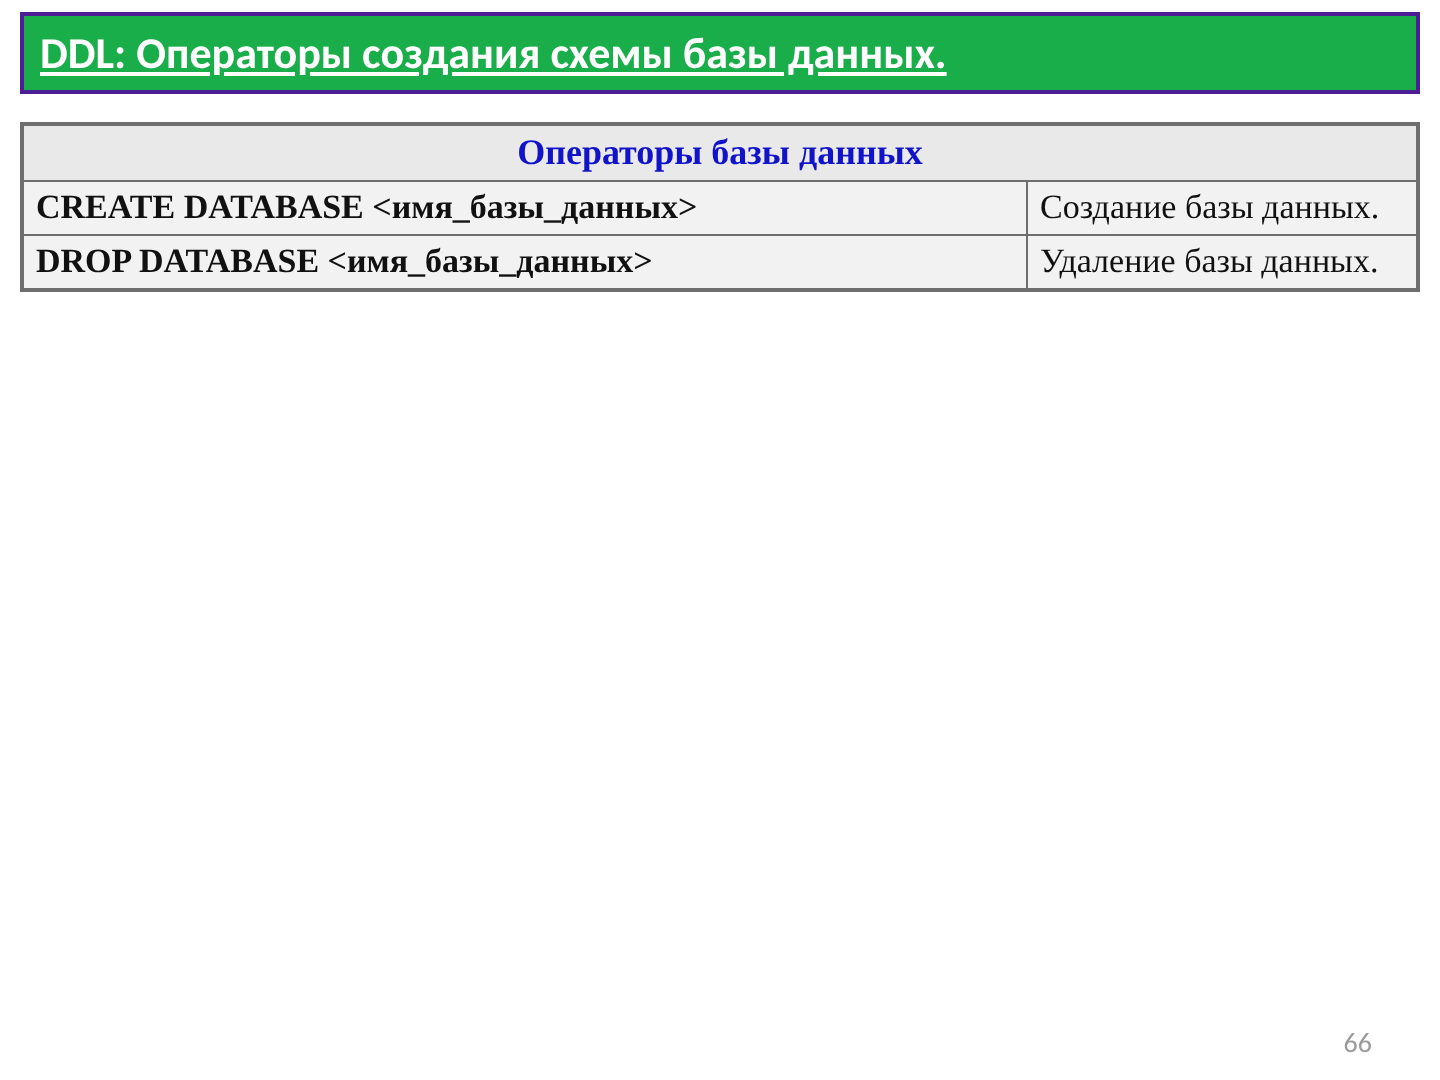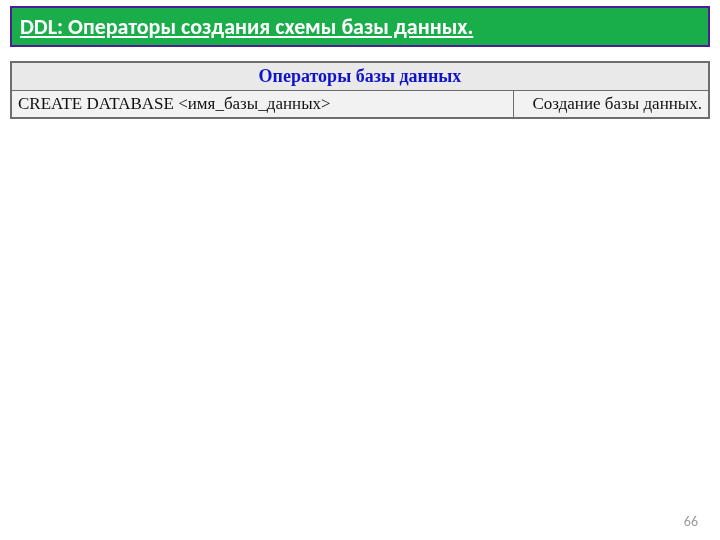--- a/index.html
+++ b/index.html
@@ -47,35 +47,34 @@
     }
     .header-row th {
       background: #e9e9e9;
       text-align: center;
       font-weight: bold;
       font-size: 18px;
       color: #000;
     }
     .cmd-cell {
       background: #f2f2f2;
-      font-weight: normal;
+      font-weight: bold;
       color: #111;
       width: 72%;
       margin-top: 32px;
     }
     .desc-cell {
       background: #f2f2f2;
       color: #111;
       width: 28%;
-      text-align: right;
     }
     .page-num {
       position: absolute;
       bottom: 10px;
-      right: 22px;
+      right: 34px;
       font-size: 14px;
       color: #9a9a9a;
       font-family: "Calibri", Arial, sans-serif;
     }
   </style>
 </head>
 <body>
 
 <div class="header">
   <div class="header-title">DDL: Операторы создания схемы базы данных.</div>
@@ -84,17 +83,21 @@
 <div class="table-wrap">
   <table>
     <tbody>
         <tr class="caption-row">
       <td colspan="2">Операторы базы данных</td>
     </tr>
     <tr>
       <td class="cmd-cell">CREATE DATABASE &lt;имя_базы_данных&gt;</td>
       <td class="desc-cell">Создание базы данных.</td>
     </tr>
+    <tr>
+      <td class="cmd-cell">DROP DATABASE &lt;имя_базы_данных&gt;</td>
+      <td class="desc-cell">Удаление базы данных.</td>
+    </tr>
   </tbody>
     </table>
 </div>
 
 <div class="page-num">66</div>
 
 </body></html>

